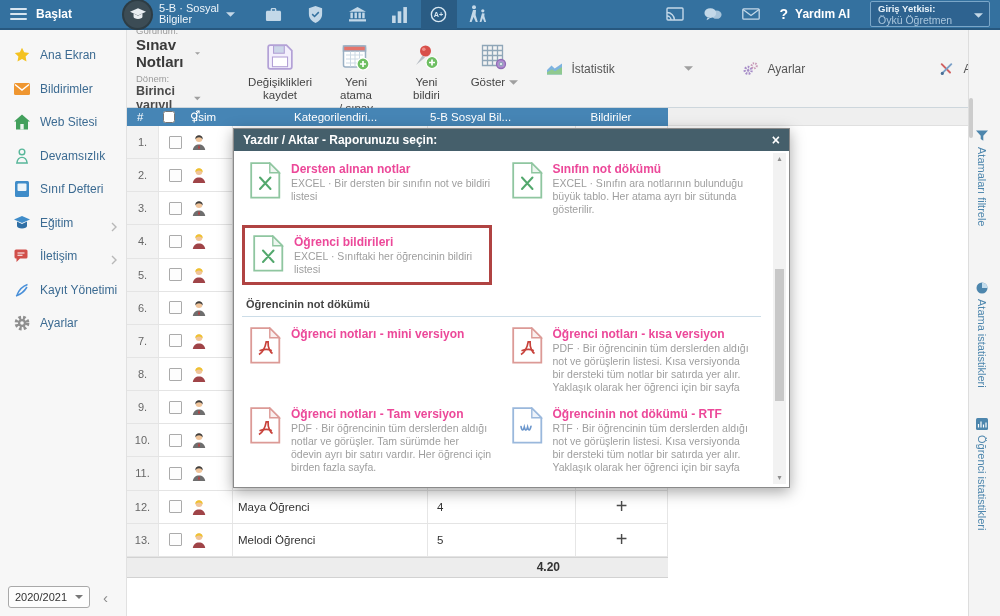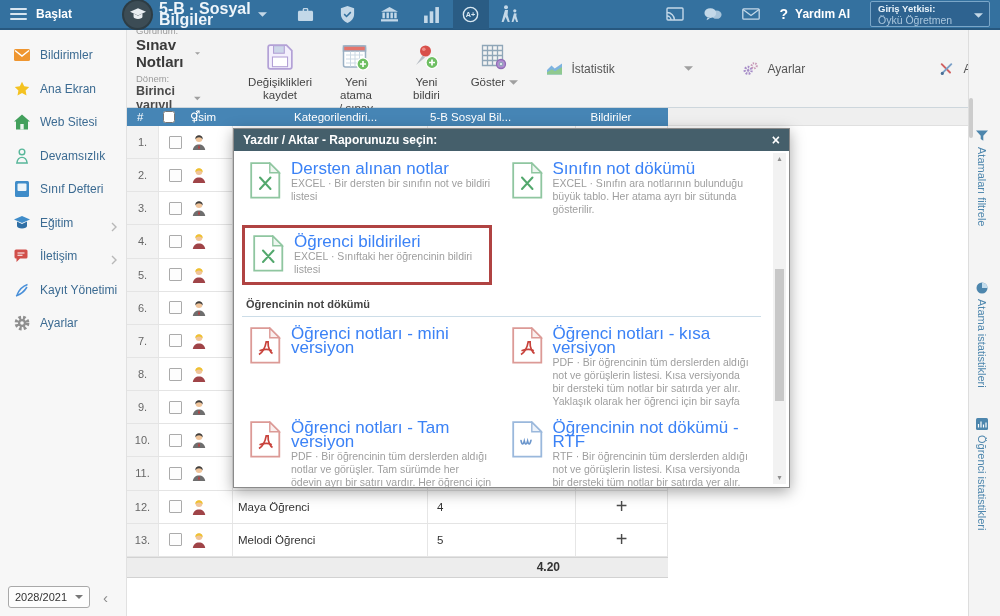--- a/index.html
+++ b/index.html
@@ -7,21 +7,21 @@
   body{position:relative;font-family:"Liberation Sans",sans-serif;background:#fff;color:#333}
 
   
   .topbar{position:absolute;left:0;top:0;width:1000px;height:30px;background:#34719f;border-bottom:2px solid #27587f;display:flex;align-items:center;z-index:30}
   .hamb{width:17px;height:12px;margin-left:10px;display:flex;flex-direction:column;justify-content:space-between;cursor:pointer}
   .hamb i{display:block;height:2.4px;background:#d7e5f0;border-radius:1px}
   .tb-start{color:#fff;font-weight:bold;font-size:12px;margin-left:9px}
   .tb-brand{display:flex;align-items:center;margin-left:52px;cursor:pointer}
   .tb-logo{width:27px;height:27px;border-radius:50%;background:#3c4c55;box-shadow:0 0 0 2px #2d3c44;display:flex;align-items:center;justify-content:center}
   .tb-logo svg{width:16px;height:13px}
-  .tb-class{margin-left:8px;color:#eef5fa;font-size:16px;font-weight:bold;line-height:11.5px}
+  .tb-class{margin-left:8px;color:#eef5fa;font-size:11px;font-weight:normal;line-height:11.5px}
   .tb-caret{color:#c4d8e7;margin-left:7px;width:9px;height:5px}
   .tb-icons{display:flex;align-items:center;margin-left:18px;height:30px}
   .tb-ic{width:42px;height:30px;display:flex;align-items:center;justify-content:center;color:#c3d8e8;cursor:pointer}
   .tb-ic svg{width:17px;height:17px}
   .tb-ic.active{background:#2a5c84;width:36px;color:#d9e8f2}
   .tb-ic.wide svg{width:20px;height:18px}
   .tb-spacer{flex:1}
   .tb-right{display:flex;align-items:center;gap:20px;margin-right:10px}
   .tb-ric{color:#c3d8e8;cursor:pointer;display:flex;align-items:center}
   .tb-ric svg{width:18px;height:14px}
@@ -96,21 +96,21 @@
   
   .modal{position:absolute;left:233px;top:128px;width:557px;height:360px;background:#fff;border:1px solid #8a8a8a;box-shadow:0 4px 14px rgba(0,0,0,.35);z-index:20}
   .m-head{height:22px;background:#455f6b;display:flex;align-items:center;padding:9px 9px}
   .m-title{color:#fff;font-size:12px;font-weight:bold}
   .m-close{margin-left:auto;color:#fff;font-weight:bold;font-size:14px;cursor:pointer;line-height:1}
   .m-body{position:relative;height:336px;padding:4px 28px 0 8px;overflow:hidden}
   .m-grid{display:grid;grid-template-columns:1fr 1fr;column-gap:4px;row-gap:0;align-items:start}
   .ritem{display:flex;gap:10px;padding:7px 8px 6px;cursor:pointer}
   .ritem .fic{flex-shrink:0}
   .ritem .fic svg{width:31px;height:37px;display:block}
-  .rtitle{font-size:17px;font-weight:normal;color:#3b82f6;line-height:14px;margin-bottom:1px}
+  .rtitle{font-size:12px;font-weight:bold;color:#ec4899;line-height:14px;margin-bottom:1px}
   .rdesc{font-size:10.5px;color:#9e9e9e;line-height:13px;max-width:218px}
   .hlwrap{border:3px solid #b04342;margin:3px 8px 4px 0}
   .msection{grid-column:1/-1;font-size:11px;font-weight:bold;color:#444;padding:9px 0 6px 4px;border-bottom:1px solid #ccdde8;margin-bottom:3px}
   .msb{position:absolute;top:2px;right:3px;bottom:3px;width:13px;background:#f2f2f2}
   .msb .ar{position:absolute;left:0;width:13px;height:12px;color:#8f8f8f;font-size:8px;text-align:center;line-height:12px;cursor:pointer}
   .msb .up{top:0}.msb .dn{bottom:0}
   .msb .thumb{position:absolute;left:2px;width:9px;top:116px;height:132px;background:#c8c8c8;cursor:pointer}
 </style>
 </head>
 <body>
@@ -213,34 +213,34 @@
           <path d="M0 0h10L5 5z" fill="currentColor"></path>
         </svg>
     </div>
   </div>
 </header>
 
 <aside class="sidebar">
   <div id="sb-items">
       <div class="sb-item">
         <span class="sb-ic">
+          <svg viewBox="0 0 16 16">
+            <path d="M8 .8l2.2 4.5 5 .7-3.6 3.5.9 5L8 12.1 3.5 14.5l.9-5L.8 6l5-.7z" fill="#f4c221"></path>
+          </svg>
+        </span>
+    <span class="sb-label">Ana Ekran</span>
+    </div>
+      <div class="sb-item">
+        <span class="sb-ic">
           <svg viewBox="0 0 16 12">
             <rect width="16" height="12" rx="1.5" fill="#ef9630"></rect>
             <path d="M1 1.5L8 7l7-5.5" fill="none" stroke="#fff" stroke-width="1.4"></path>
           </svg>
         </span>
     <span class="sb-label">Bildirimler</span>
-    </div>
-      <div class="sb-item">
-        <span class="sb-ic">
-          <svg viewBox="0 0 16 16">
-            <path d="M8 .8l2.2 4.5 5 .7-3.6 3.5.9 5L8 12.1 3.5 14.5l.9-5L.8 6l5-.7z" fill="#f4c221"></path>
-          </svg>
-        </span>
-    <span class="sb-label">Ana Ekran</span>
     </div>
       <div class="sb-item">
         <span class="sb-ic">
           <svg viewBox="0 0 16 15">
             <path d="M8 0l8 7h-2v8H2V7H0z" fill="#43a05c"></path>
             <rect x="6.3" y="9.5" width="3.4" height="5.5" fill="#fff" opacity=".9"></rect>
           </svg>
         </span>
     <span class="sb-label">Web Sitesi</span>
     </div>
@@ -300,21 +300,21 @@
             <circle cx="8" cy="8" r="5.4" fill="none" stroke="#8f8f8f" stroke-width="4" stroke-dasharray="2.4 1.9"></circle>
             <circle cx="8" cy="8" r="4" fill="#8f8f8f"></circle>
             <circle cx="8" cy="8" r="1.8" fill="#f7f7f7"></circle>
           </svg>
         </span>
     <span class="sb-label">Ayarlar</span>
     </div>
     </div>
   <div class="sb-bottom">
     <div class="yearsel">
-      <span>2028/2021</span>
+      <span>2020/2021</span>
       <svg viewBox="0 0 10 5">
           <path d="M0 0h10L5 5z" fill="#777"></path>
         </svg>
     </div>
     <span class="collapse">‹</span>
   </div>
 </aside>
 
 <div class="toolbar">
   <div class="tl-view">

